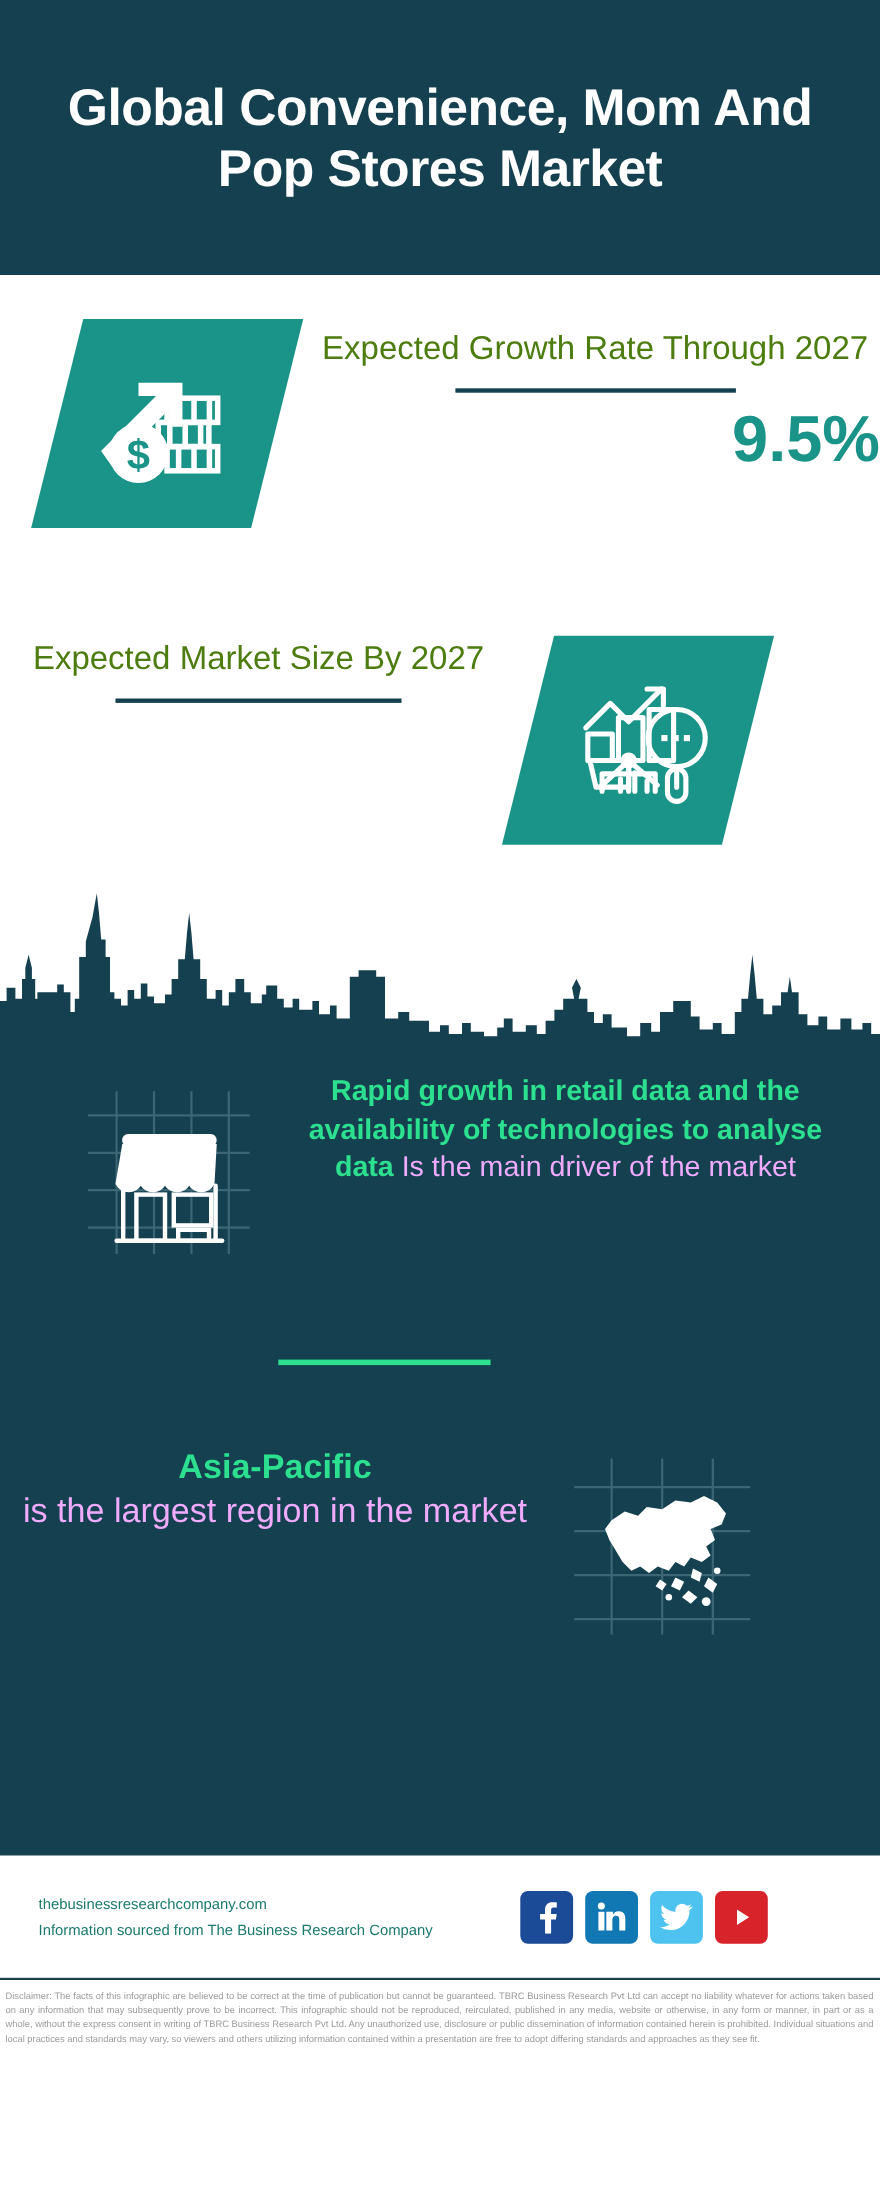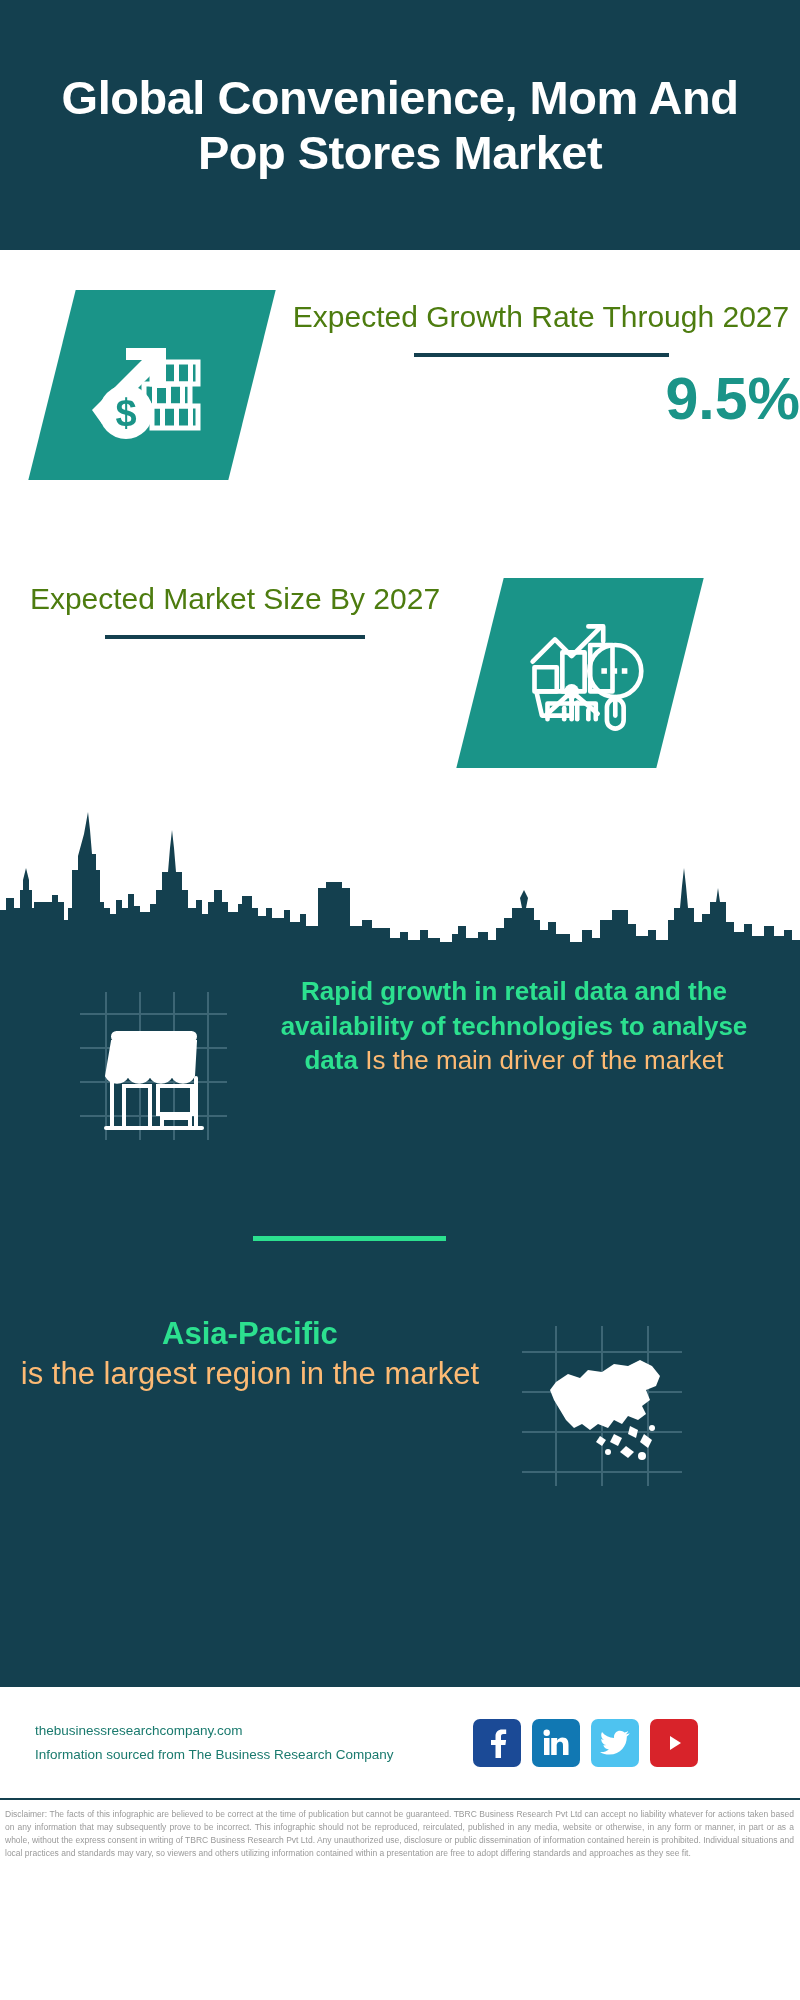--- a/index.html
+++ b/index.html
@@ -116,21 +116,21 @@
   .driver-text {
     margin-left:12px;
     width:520px;
     padding-top:2px;
     text-align:center;
     font-size:26px;
     line-height:1.33;
     color:#ffffff;
   }
   .hl { color:#2ce08f; font-weight:bold; }
-  .plain { color:#fdba74; font-weight:normal; }
+  .plain { color:#f0abfc; font-weight:normal; }
 
   .divider {
     position:absolute;
     left:253px; top:286px;
     width:193px; height:5px;
     background:#2ce08f;
   }
 
   
   .region {

